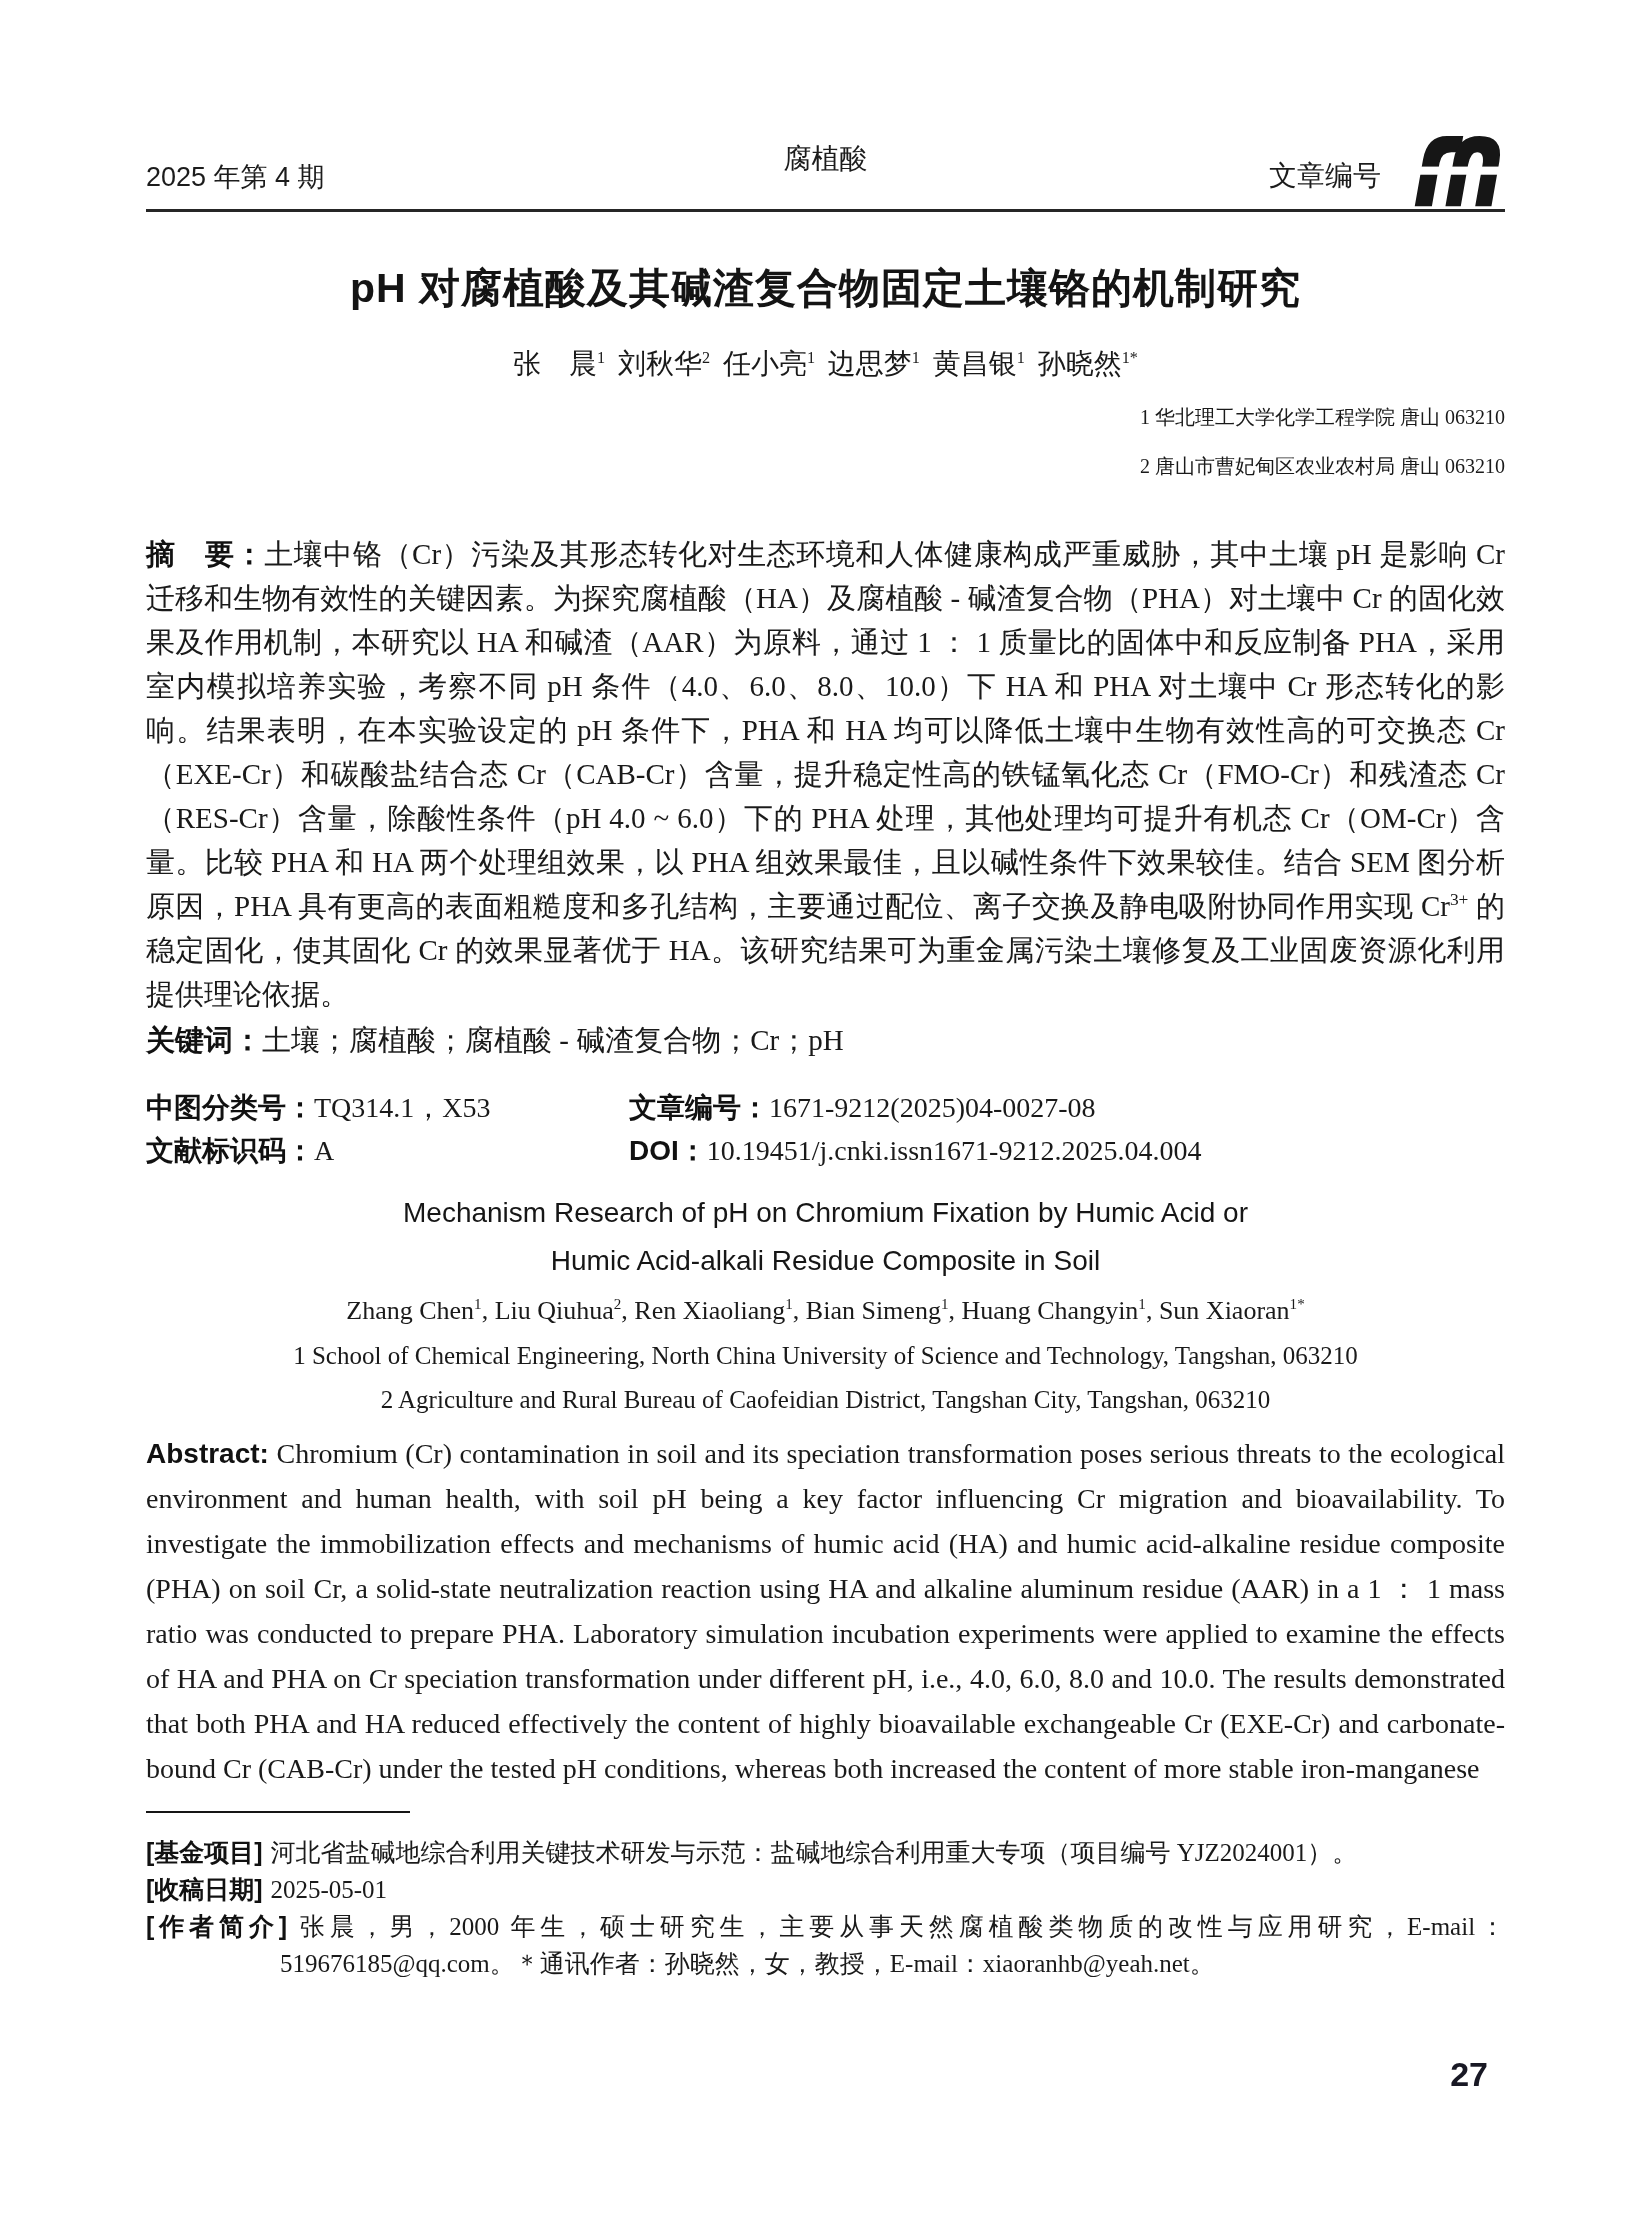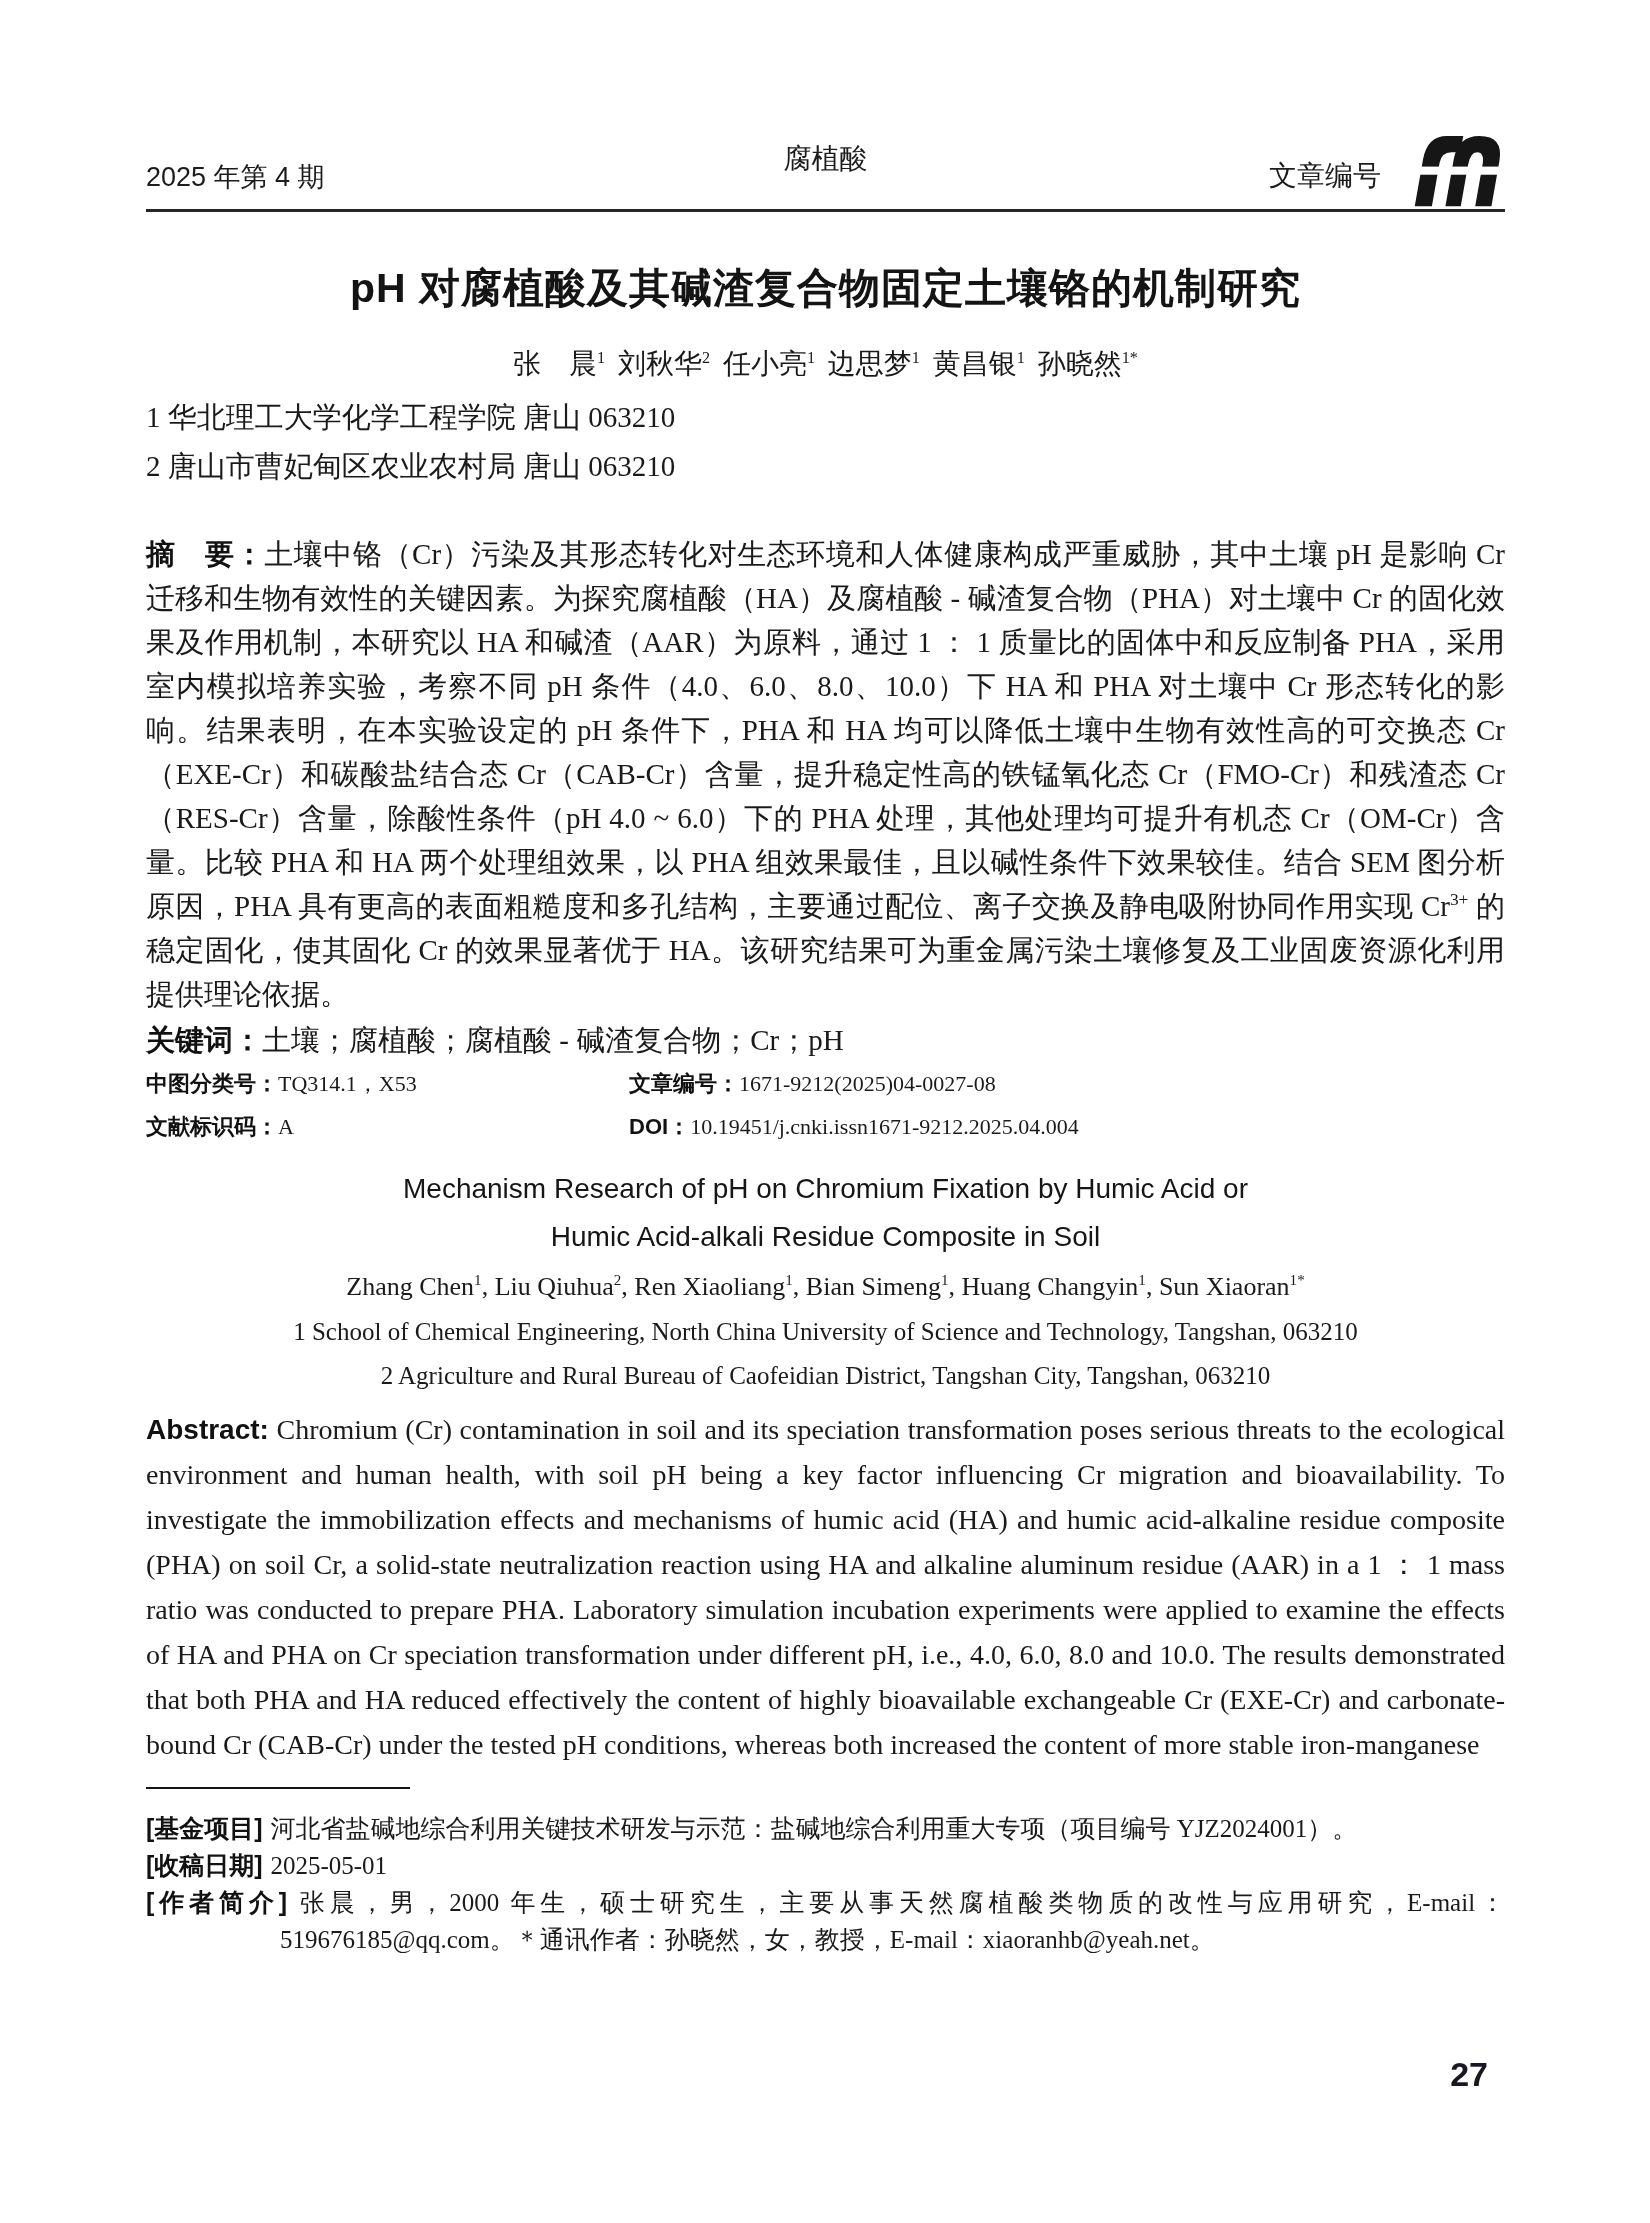--- a/index.html
+++ b/index.html
@@ -59,41 +59,42 @@
     margin-top: 29px;
     text-align: center;
     font-size: 28px;
     word-spacing: 5.8px;
   }
   .authors-cn sup, .authors-en sup {
     font-size: 0.58em;
     vertical-align: super;
     line-height: 0;
   }
-  .affils-cn { margin-top: 9.7px; text-align: left; font-size: 29px; line-height: 49px; }
+  .affils-cn { margin-top: 9.7px; text-align: right; font-size: 20px; line-height: 49px; }
 
   
   .abstract-cn {
     margin-top: 41px;
     font-size: 29px;
     line-height: 44px;
     text-align: justify;
   }
   .lbl {
     font-family: "Liberation Sans", sans-serif;
     font-weight: bold;
     color: #111;
   }
   .abstract-cn sup { font-size: 0.6em; vertical-align: super; line-height: 0; }
   .keywords { margin-top: 1.9px; font-size: 29px; line-height: 44px; }
   .meta-grid {
     display: grid;
     grid-template-columns: 483px 1fr;
-    font-size: 22px;
+    font-size: 28px;
     line-height: 43px;
+    margin-top: 24px;
   }
 
   
   .title-en {
     margin-top: 17.5px;
     text-align: center;
     font-family: "Liberation Sans", sans-serif;
     font-size: 28px;
     line-height: 48px;
     color: #161616;

